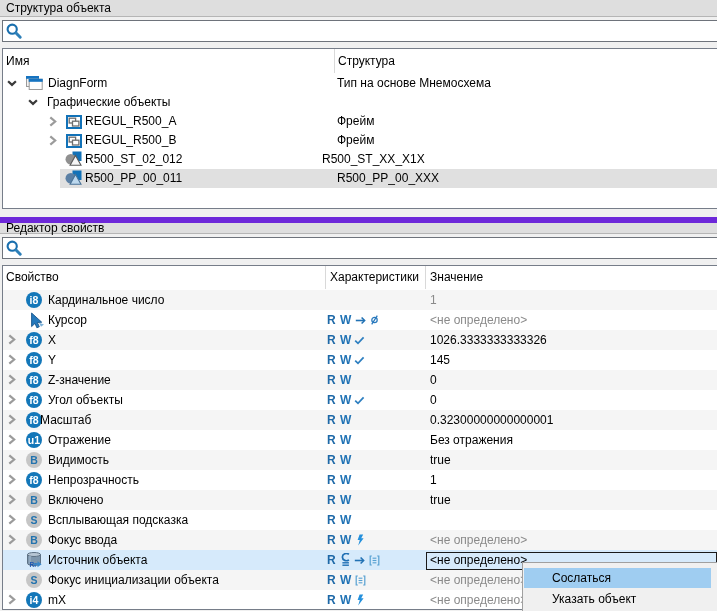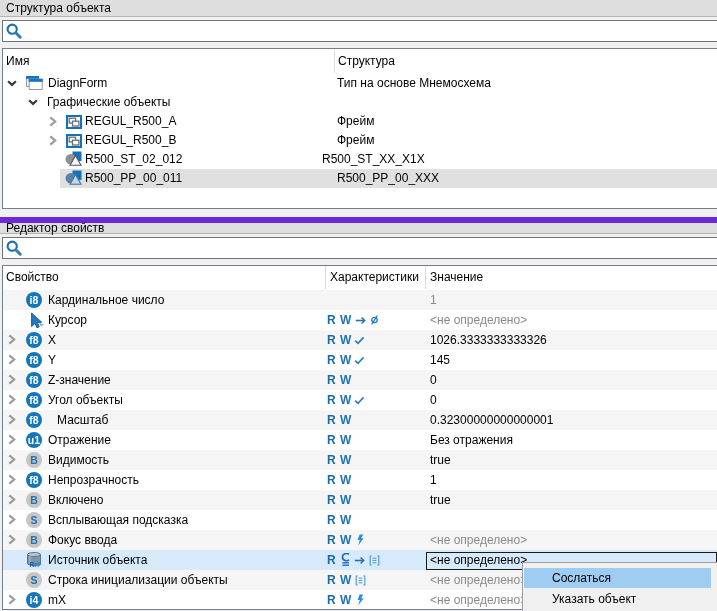--- a/index.html
+++ b/index.html
@@ -172,21 +172,21 @@
   </svg>
 <div class="cell" style="left:430px;top:390px;width:280px;height:20px;line-height:20px">0</div>
 <div class="abs" style="left:3px;top:410px;width:714px;height:20px;background:#f5f5f5"></div>
 <svg class="abs" style="left:8px;top:414px" width="8" height="11" viewBox="0 0 8 11">
     <path d="M1.3 1.3 L6.2 5.5 L1.3 9.7" fill="none" stroke="#9b9b9b" stroke-width="2.2"></path>
   </svg>
 <svg class="abs" style="left:26px;top:412px" width="16" height="16" viewBox="0 0 16 16">
     <circle cx="8" cy="8" r="8" fill="#1377b9"></circle>
     <text x="8" y="11.8" font-family="Liberation Sans" font-size="10.5" font-weight="bold" fill="#fff" text-anchor="middle">f8</text>
   </svg>
-<div class="cell" style="left:57px;top:410px;width:270px;height:20px;line-height:20px">Масштаб</div>
+<div class="cell" style="left:40px;top:410px;width:270px;height:20px;line-height:20px">Масштаб</div>
 <div class="cell" style="left:327px;top:410px;height:20px;line-height:20px;font-weight:bold;color:#1d68a7">R</div>
 <div class="cell" style="left:340px;top:410px;height:20px;line-height:20px;font-weight:bold;color:#2173b5">W</div>
 <div class="cell" style="left:430px;top:410px;width:280px;height:20px;line-height:20px">0.32300000000000001</div>
 <div class="abs" style="left:3px;top:430px;width:714px;height:20px;background:#ffffff"></div>
 <svg class="abs" style="left:8px;top:434px" width="8" height="11" viewBox="0 0 8 11">
     <path d="M1.3 1.3 L6.2 5.5 L1.3 9.7" fill="none" stroke="#9b9b9b" stroke-width="2.2"></path>
   </svg>
 <svg class="abs" style="left:26px;top:432px" width="16" height="16" viewBox="0 0 16 16">
     <circle cx="8" cy="8" r="8" fill="#1377b9"></circle>
     <text x="8" y="11.8" font-family="Liberation Sans" font-size="10.5" font-weight="bold" fill="#fff" text-anchor="middle">u1</text>
@@ -282,21 +282,21 @@
     <line x1="3.6" y1="3.2" x2="7.4" y2="3.2" stroke="#56a0d2" stroke-width="1.1"></line>
     <line x1="3.6" y1="5.5" x2="7.4" y2="5.5" stroke="#56a0d2" stroke-width="1.1"></line>
     <line x1="3.6" y1="7.8" x2="7.4" y2="7.8" stroke="#56a0d2" stroke-width="1.1"></line>
   </svg>
 <div class="cell" style="left:430px;top:550px;width:280px;height:20px;line-height:20px">&lt;не определено&gt;</div>
 <div class="abs" style="left:3px;top:570px;width:714px;height:20px;background:#f5f5f5"></div>
 <svg class="abs" style="left:26px;top:572px" width="16" height="16" viewBox="0 0 16 16">
     <circle cx="8" cy="8" r="8" fill="#c6c6c6"></circle>
     <text x="8" y="11.8" font-family="Liberation Sans" font-size="10.5" font-weight="bold" fill="#2373ae" text-anchor="middle">S</text>
   </svg>
-<div class="cell" style="left:48px;top:570px;width:270px;height:20px;line-height:20px">Строка инициализации объекты</div>
+<div class="cell" style="left:48px;top:570px;width:270px;height:20px;line-height:20px">Фокус инициализации объекта</div>
 <div class="cell" style="left:327px;top:570px;height:20px;line-height:20px;font-weight:bold;color:#1d68a7">R</div>
 <div class="cell" style="left:340px;top:570px;height:20px;line-height:20px;font-weight:bold;color:#2173b5">W</div>
 <svg class="abs" style="left:355px;top:575px" width="11" height="11" viewBox="0 0 11 11">
     <path d="M2.8 1 L1.2 1 L1.2 10 L2.8 10" fill="none" stroke="#56a0d2" stroke-width="1.2"></path>
     <path d="M8.2 1 L9.8 1 L9.8 10 L8.2 10" fill="none" stroke="#56a0d2" stroke-width="1.2"></path>
     <line x1="3.6" y1="3.2" x2="7.4" y2="3.2" stroke="#56a0d2" stroke-width="1.1"></line>
     <line x1="3.6" y1="5.5" x2="7.4" y2="5.5" stroke="#56a0d2" stroke-width="1.1"></line>
     <line x1="3.6" y1="7.8" x2="7.4" y2="7.8" stroke="#56a0d2" stroke-width="1.1"></line>
   </svg>
 <div class="cell gray" style="left:430px;top:570px;width:280px;height:20px;line-height:20px">&lt;не определено&gt;</div>

